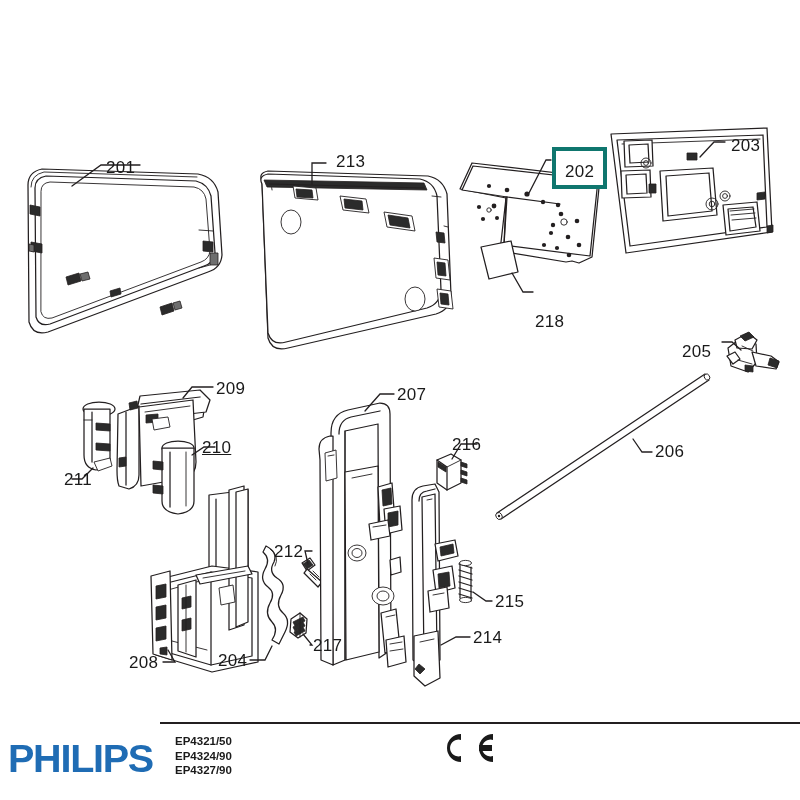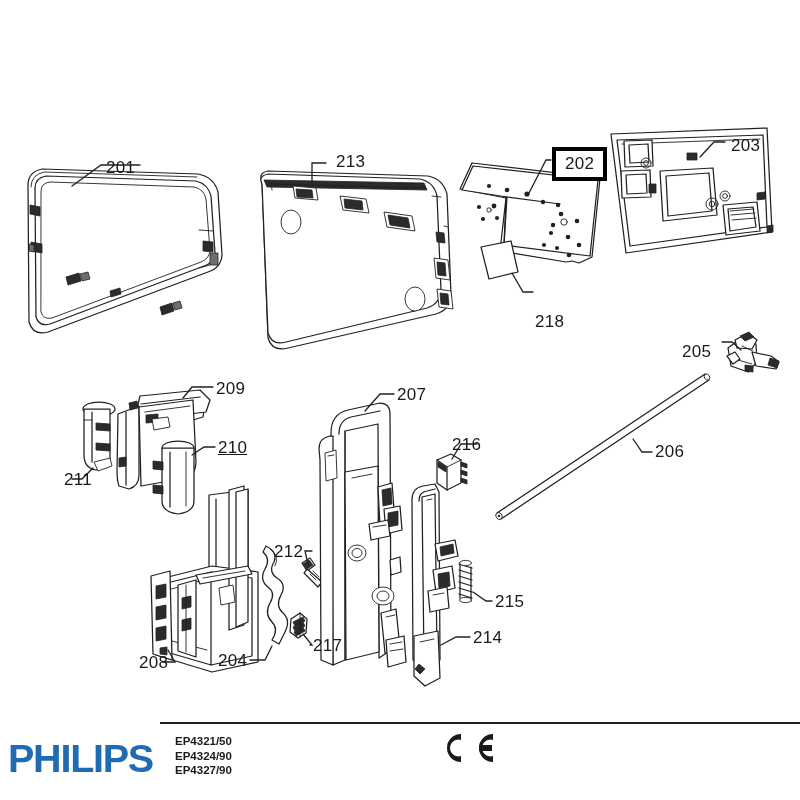--- a/index.html
+++ b/index.html
@@ -33,22 +33,22 @@
   .callout {
     position: absolute;
     font-family: "Liberation Sans", sans-serif;
     font-size: 17px;
     color: #1a1a1a;
     letter-spacing: 0.3px;
     white-space: nowrap;
     line-height: 1;
   }
   .callout.boxed {
-    border: 4px solid #000000;
-    padding: 4px 9px 5px 9px;
+    border: 4px solid #0f766e;
+    padding: 12px 9px 5px 9px;
     background: #ffffff;
     font-size: 17px;
   }
 
   
   #footer {
     position: absolute;
     left: 0;
     top: 712px;
     width: 637px;
@@ -443,28 +443,28 @@
 
     <div class="callout" style="left:106px; top:159px;">201</div>
     <div class="callout" style="left:336px; top:153px;">213</div>
     <div class="callout boxed" style="left:552px; top:147px;">202</div>
     <div class="callout" style="left:731px; top:137px;">203</div>
     <div class="callout" style="left:535px; top:297px;margin-top:16px;">218</div>
     <div class="callout" style="left:682px; top:343px;">205</div>
     <div class="callout" style="left:655px; top:443px;">206</div>
     <div class="callout" style="left:216px; top:380px;">209</div>
     <div class="callout" style="left:64px; top:471px;">211</div>
-    <div class="callout" style="left:218px; top:439px;text-decoration:underline;">210</div>
+    <div class="callout" style="left:202px; top:439px;text-decoration:underline;">210</div>
     <div class="callout" style="left:397px; top:386px;">207</div>
     <div class="callout" style="left:452px; top:436px;">216</div>
     <div class="callout" style="left:274px; top:543px;">212</div>
     <div class="callout" style="left:495px; top:593px;">215</div>
     <div class="callout" style="left:473px; top:629px;">214</div>
     <div class="callout" style="left:313px; top:637px;">217</div>
-    <div class="callout" style="left:139px; top:654px;">208</div>
+    <div class="callout" style="left:129px; top:654px;">208</div>
     <div class="callout" style="left:218px; top:652px;">204</div>
   </div>
 
   <div id="footer">
     <div id="footer-rule"></div>
 
     <div id="philips-logo">PHILIPS</div>
 
     <div id="model-block">
       <div>EP4321/50</div>

